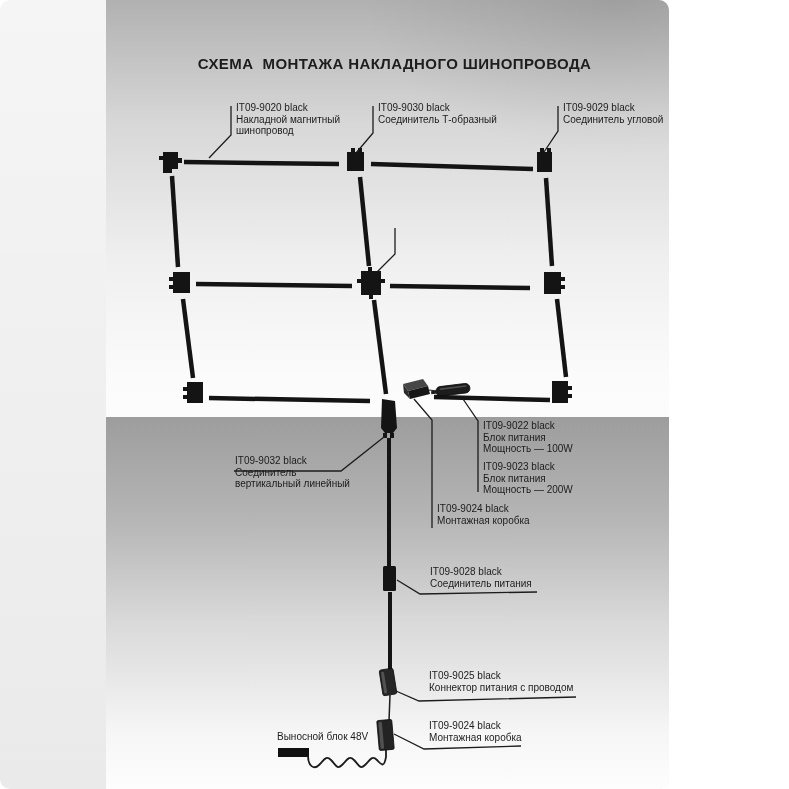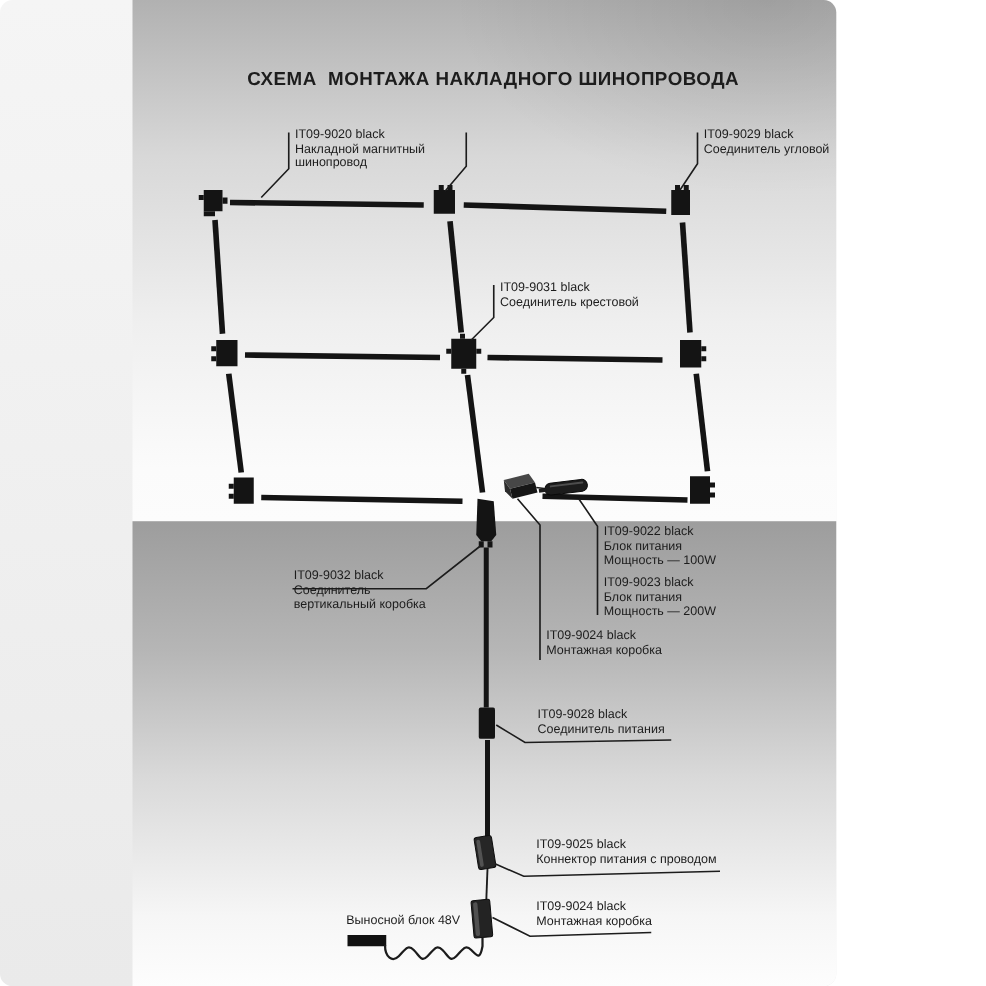--- a/index.html
+++ b/index.html
@@ -161,35 +161,35 @@
       <polyline points="394,734 424,749 521,746"></polyline>
     </g>
   </svg>
 
   <div class="lbl" style="left:236px;top:102px">
     <div class="code">IT09-9020 black</div>
     <div>Накладной магнитный</div>
     <div>шинопровод</div>
   </div>
 
+  <div class="lbl" style="left:378px;top:102px">
+    <div class="code">IT09-9030 black</div>
+    <div>Соединитель Т-образный</div>
+  </div>
 
   <div class="lbl" style="left:563px;top:102px">
     <div class="code">IT09-9029 black</div>
     <div>Соединитель угловой</div>
   </div>
 
-  <div class="lbl" style="left:400px;top:225px">
-    <div class="code">IT09-9031 black</div>
-    <div>Соединитель крестовой</div>
-  </div>
 
   <div class="lbl" style="left:235px;top:455px">
     <div class="code">IT09-9032 black</div>
     <div>Соединитель</div>
-    <div>вертикальный коробка</div>
+    <div>вертикальный линейный</div>
   </div>
 
   <div class="lbl" style="left:483px;top:420px">
     <div class="code">IT09-9022 black</div>
     <div>Блок питания</div>
     <div>Мощность — 100W</div>
   </div>
 
   <div class="lbl" style="left:483px;top:461px">
     <div class="code">IT09-9023 black</div>

